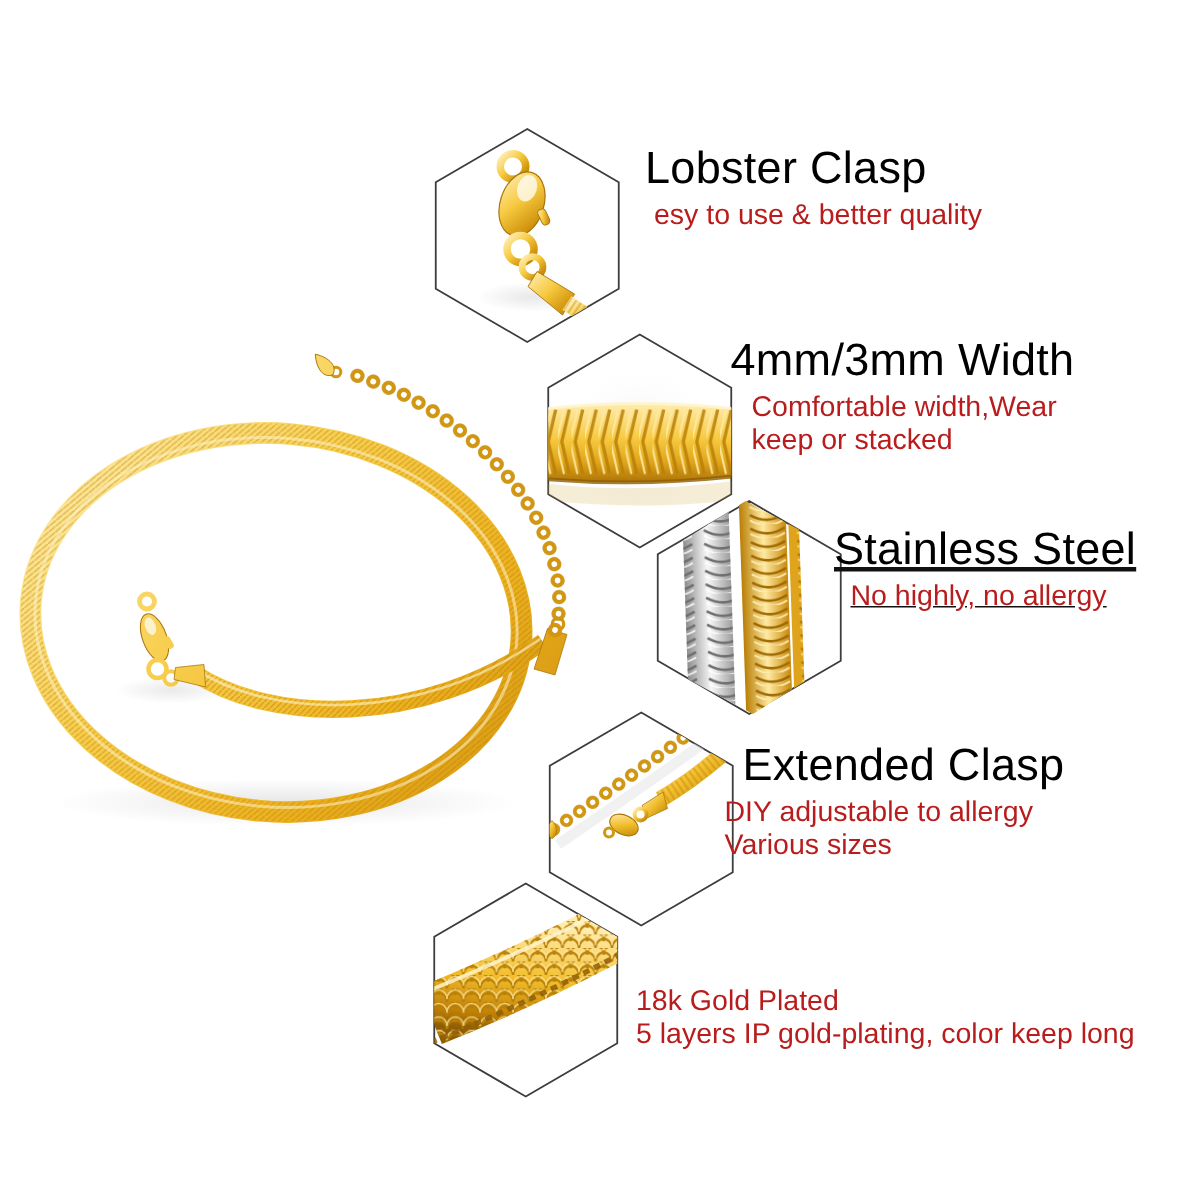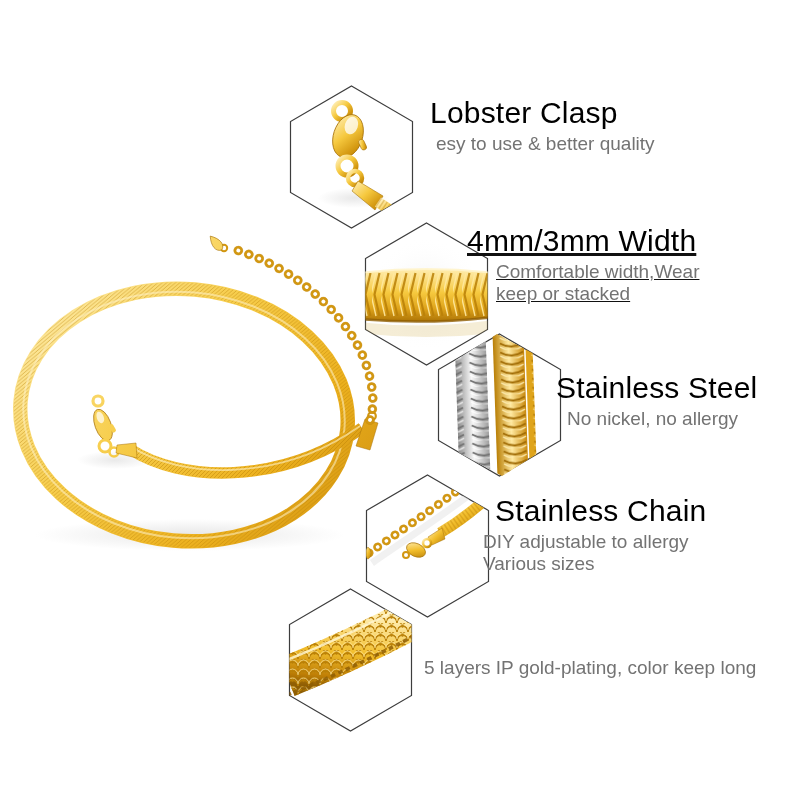--- a/index.html
+++ b/index.html
@@ -2,25 +2,25 @@
 <html><head>
 <meta charset="utf-8">
 <style>
   html,body{margin:0;padding:0;background:#fff;}
   #stage{position:relative;width:784px;height:800px;background:#fff;overflow:hidden;
          font-family:"Liberation Sans",sans-serif;color:#111;}
   .layer{position:absolute;left:0;top:0;}
   .hex{position:absolute;}
   .feature{position:absolute;}
   .ft{font-size:30px;line-height:33px;font-weight:400;color:#000;white-space:nowrap;letter-spacing:0.2px;}
-  .fl{font-size:19px;line-height:21.5px;font-weight:400;color:#737373;white-space:nowrap;}
+  .fl{font-size:19px;line-height:21.5px;font-weight:400;color:#b91c1c;white-space:nowrap;}
   .lines{margin-top:4px;}
   .f1{left:430px;top:96px;}   .f1 .lines{margin-left:6px;}
-  .f2{left:467px;top:224px;text-decoration:underline;}  .f2 .lines{margin-left:29px;}
-  .f3{left:556px;top:371px;}  .f3 .lines{margin-left:11px;}
+  .f2{left:487px;top:224px;}  .f2 .lines{margin-left:14px;}
+  .f3{left:556px;top:350px;text-decoration:underline;}  .f3 .lines{margin-left:11px;}
   .f4{left:483px;top:494px;}  .f4 .ft{margin-left:12px;}
   .f5{left:424px;top:657px;}  .f5 .lines{margin-top:0;}
 </style>
 </head>
 <body>
 
 <div id="stage">
 
   <svg class="layer" width="800" height="800" viewBox="0 0 800 800">
     <defs>
@@ -259,31 +259,32 @@
     <div class="ft">4mm/3mm Width</div>
     <div class="lines">
       <div class="fl">Comfortable width,Wear</div>
       <div class="fl">keep or stacked</div>
     </div>
   </div>
 
   <div class="feature f3">
     <div class="ft">Stainless Steel</div>
     <div class="lines">
-      <div class="fl">No nickel, no allergy</div>
+      <div class="fl">No highly, no allergy</div>
     </div>
   </div>
 
   <div class="feature f4">
-    <div class="ft">Stainless Chain</div>
+    <div class="ft">Extended Clasp</div>
     <div class="lines">
       <div class="fl">DIY adjustable to allergy</div>
       <div class="fl">Various sizes</div>
     </div>
   </div>
 
   <div class="feature f5">
     <div class="lines">
+      <div class="fl">18k Gold Plated</div>
       <div class="fl">5 layers IP gold-plating, color keep long</div>
     </div>
   </div>
 
 </div>
 
 </body></html>

